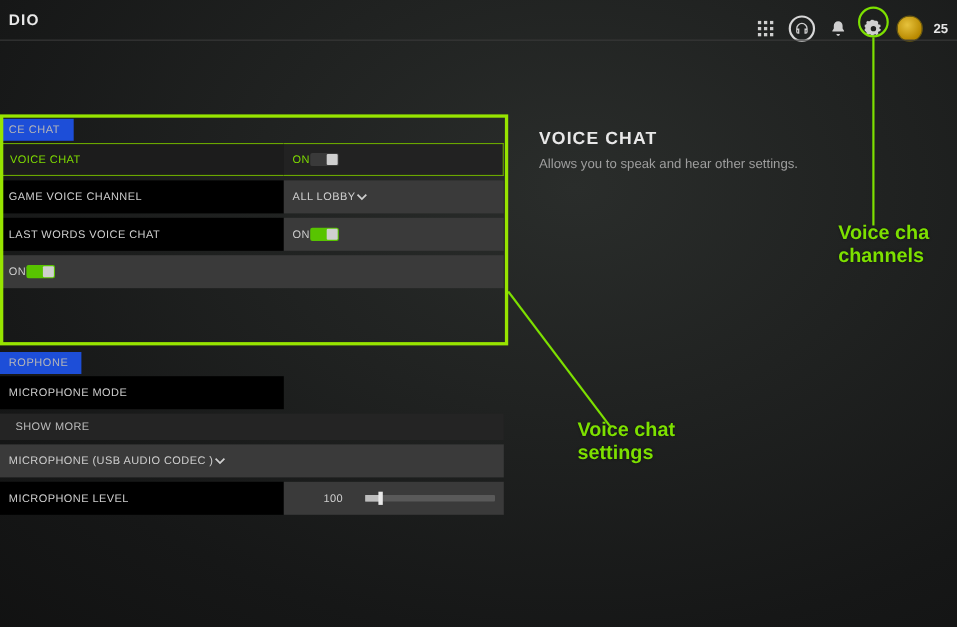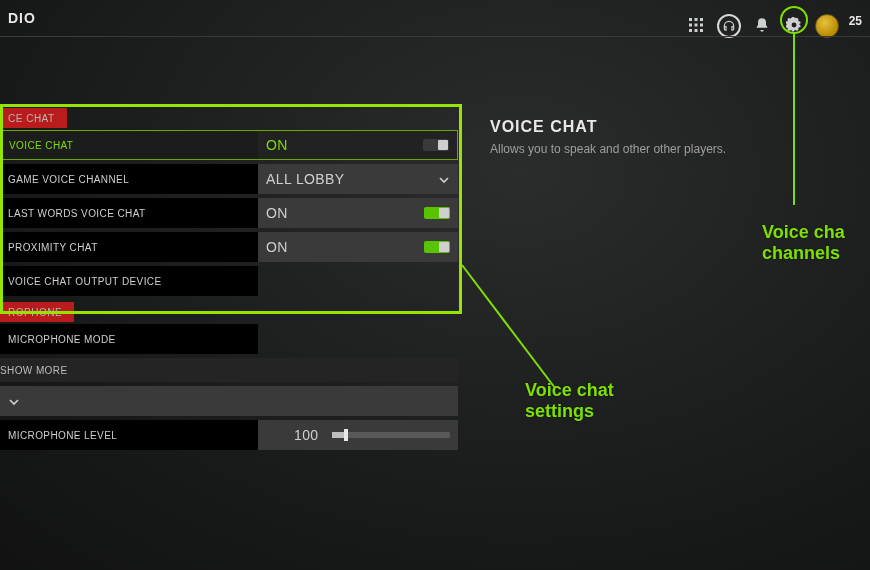--- a/index.html
+++ b/index.html
@@ -1,67 +1,67 @@
 <!DOCTYPE html>
 <html><head>
 <meta charset="utf-8">
 <style>
   * { margin: 0; padding: 0; box-sizing: border-box; font-family: Arial, Helvetica, sans-serif; }
   html, body { width: 870px; height: 570px; background: radial-gradient(110% 120% at 60% 30%, #2a2d2b 0%, #161717 60%, #0d0d0d 100%); color: #ccc; overflow: hidden; position: relative; }
 
   
   .topbar { position: absolute; top: 0; left: 0; right: 0; height: 36px; display: flex; align-items: center; justify-content: space-between; padding: 16px 8px; gap: 20px; }
   .topbar .title { color: #e8e8e8; font-size: 14px; font-weight: 700; letter-spacing: 1px; }
-  .topbar .right { display: flex; gap: 10px; margin-top: 16px; }
+  .topbar .right { display: flex; align-items: center; gap: 10px; margin-top: 16px; }
   .top-icon { width: 22px; height: 22px; display: flex; align-items: center; justify-content: center; color: #cfcfcf; }
   .top-icon svg { display: block; }
   .top-icon.headset { border: 2px solid #d7d7d7; border-radius: 50%; width: 24px; height: 24px; padding: 2px; }
   .avatar { width: 24px; height: 24px; border-radius: 50%; background: radial-gradient(circle at 40% 35%, #e6c23d 0%, #b88900 70%); border: 1px solid #6b5a10; }
   .pts { color: #e6e6e6; font-size: 12px; font-weight: 700; }
   .top-sep { height: 1px; background: #3a3a3a; position: absolute; top: 36px; left: 0; right: 0; }
 
   
   .highlight-box { position: absolute; left: 0; top: 104px; width: 462px; height: 210px; border: 3px solid #97e400; pointer-events: none; }
 
   
   .panel { position: absolute; left: 0; top: 108px; width: 458px; }
-  .sec-head-tab { display: inline-block; background: #b91c1c; color: #b7b7b7; font-size: 10px; letter-spacing: 0.5px; padding: 5px 12px 4px 8px; text-transform: uppercase; margin-bottom: 2px; }
+  .sec-head-tab { display: inline-block; background: #1d4ed8; color: #b7b7b7; font-size: 10px; letter-spacing: 0.5px; padding: 5px 12px 4px 8px; text-transform: uppercase; margin-bottom: 2px; }
 
   .row { display: flex; align-items: stretch; height: 30px; margin-bottom: 4px; }
   .row .cell-l { width: 258px; background: #000000; color: #cfcfcf; font-size: 10px; letter-spacing: 0.4px; display:flex; align-items:center; padding-left:8px; text-transform: uppercase; }
-  .row .cell-r { flex: 1; background: #3a3a3a; color: #cfcfcf; font-size: 14px; letter-spacing: 0.4px; display:flex; align-items:center; padding: 0 8px; justify-content: space-between; text-transform: uppercase; }
+  .row .cell-r { flex: 1; background: #3a3a3a; color: #cfcfcf; font-size: 10px; letter-spacing: 0.4px; display:flex; align-items:center; padding: 0 8px; text-transform: uppercase; }
   .row.selected .cell-l { background: #1c1c1c; color: #7fdc00; border: 1px solid #6aa700; border-right: none; }
   .row.selected .cell-r { background: #222; color: #7fdc00; border: 1px solid #6aa700; border-left: none; }
 
   .toggle { width: 26px; height: 12px; border-radius: 2px; background: #5a5a5a; position: relative; }
   .toggle .knob { position: absolute; top: 1px; width: 10px; height: 10px; background: #cfcfcf; border-radius: 1px; }
   .toggle.on { background: #58c400; }
   .toggle.on .knob { right: 1px; }
   .toggle.off .knob { left: 1px; background: #9a9a9a; }
   .toggle.selected { background: #3a3a3a; }
   .toggle.selected .knob { right: 1px; background: #cfcfcf; }
 
   .chev { width: 12px; height: 12px; display:inline-block; }
 
   .slider { flex: 1; height: 6px; background: #595959; position: relative; margin-left: 8px; border-radius: 1px; }
   .slider .fill { position: absolute; left: 0; top: 0; bottom: 0; background: #bdbdbd; }
   .slider .thumb { position: absolute; top: -3px; width: 4px; height: 12px; background: #e8e8e8; }
   .mic-val { width: 30px; text-align: left; margin-left: 28px; }
 
-  .show-more { height: 24px; background: #242424; display:flex; align-items:center; color:#bdbdbd; font-size:10px; margin-bottom: 4px; letter-spacing: 0.4px; }
+  .show-more { height: 24px; background: #242424; display:flex; align-items:center; padding-left: 14px; color:#bdbdbd; font-size:10px; margin-bottom: 4px; letter-spacing: 0.4px; }
 
   
   .info { position: absolute; right: 20px; top: 118px; width: 360px; }
   .info h2 { color: #e8e8e8; font-size: 16px; font-weight: 700; letter-spacing: 1px; margin-bottom: 6px; }
   .info p { color: #9e9e9e; font-size: 12px; }
 
   
   .ann { position: absolute; color: #7de000; font-weight: 800; font-size: 18px; line-height: 1.15; text-shadow: 0 0 2px rgba(0,0,0,.6); }
   .ann.settings { left: 525px; top: 380px; }
-  .ann.channels { left: 762px; top: 222px; }
+  .ann.channels { left: 762px; top: 201px; }
 
   svg.leader { position: absolute; top: 0; left: 0; pointer-events: none; }
   .circle-mark { position: absolute; border: 2px solid #7de000; border-radius: 50%; pointer-events: none; }
 </style>
 </head>
 <body>
 
 <div class="topbar">
   <div class="title">DIO</div>
   <div class="right">
@@ -128,45 +128,44 @@
     <div class="cell-l">LAST WORDS VOICE CHAT</div>
     <div class="cell-r">
       <span>ON</span>
       <span class="toggle on">
           <span class="knob"></span>
         </span>
     </div>
   </div>
 
   <div class="row">
-    <div class="cell-l">PROXIMITY CHAT</div>
     <div class="cell-r">
       <span>ON</span>
       <span class="toggle on">
           <span class="knob"></span>
         </span>
     </div>
   </div>
 
   <div class="row">
-    <div class="cell-l">VOICE CHAT OUTPUT DEVICE</div>
   </div>
 
-  <div class="sec-head-tab" style="margin-top:2px">ROPHONE</div>
+  <div class="sec-head-tab" style="margin-top:20px">ROPHONE</div>
 
   <div class="row">
     <div class="cell-l">MICROPHONE MODE</div>
   </div>
 
   <div class="show-more">
     <span>SHOW MORE</span>
   </div>
 
   <div class="row">
     <div class="cell-r">
+      <span>MICROPHONE (USB AUDIO CODEC )</span>
       <span class="chev"><svg width="12" height="12" viewBox="0 0 12 12">
             <path d="M2 4l4 4 4-4" fill="none" stroke="#cfcfcf" stroke-width="1.6"></path>
           </svg></span>
     </div>
   </div>
 
   <div class="row">
     <div class="cell-l">MICROPHONE LEVEL</div>
     <div class="cell-r">
       <span class="mic-val">100</span>
@@ -176,21 +175,21 @@
       </div>
     </div>
   </div>
 
   <div class="row">
   </div>
 </div>
 
 <div class="info">
   <h2>VOICE CHAT</h2>
-  <p>Allows you to speak and other other players.</p>
+  <p>Allows you to speak and hear other settings.</p>
 </div>
 
 <div class="highlight-box"></div>
 <div class="circle-mark" style="left:780px; top:6px; width:28px; height:28px;"></div>
 
 <svg class="leader" width="870" height="570">
   <line x1="462" y1="265" x2="555" y2="388" stroke="#7de000" stroke-width="2"></line>
   <line x1="794" y1="34" x2="794" y2="205" stroke="#7de000" stroke-width="2"></line>
 </svg>
 

